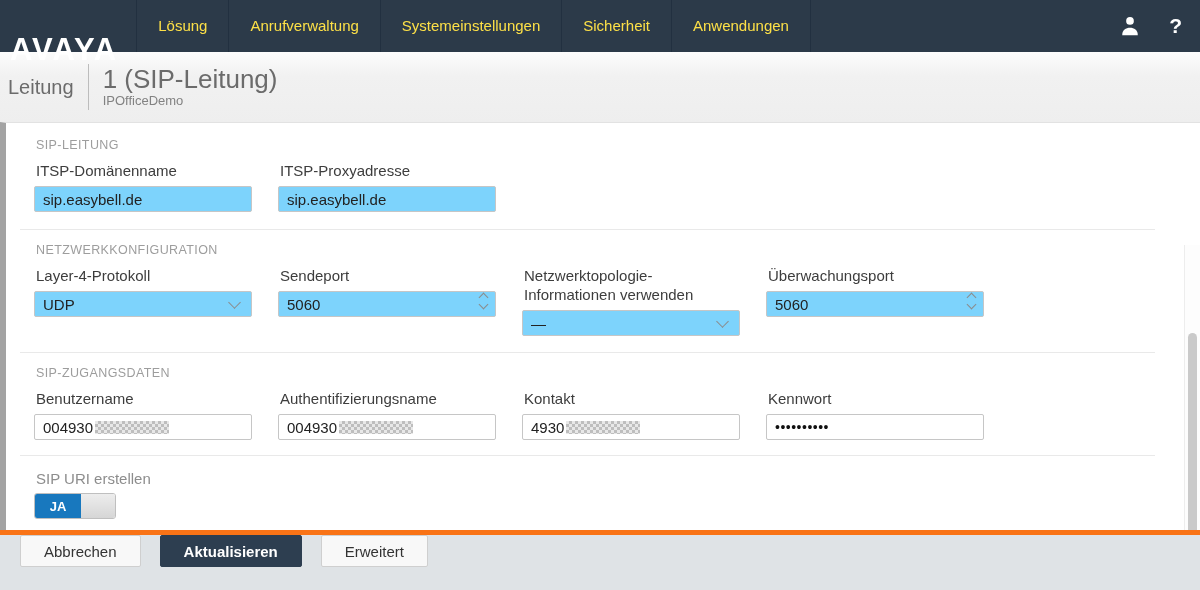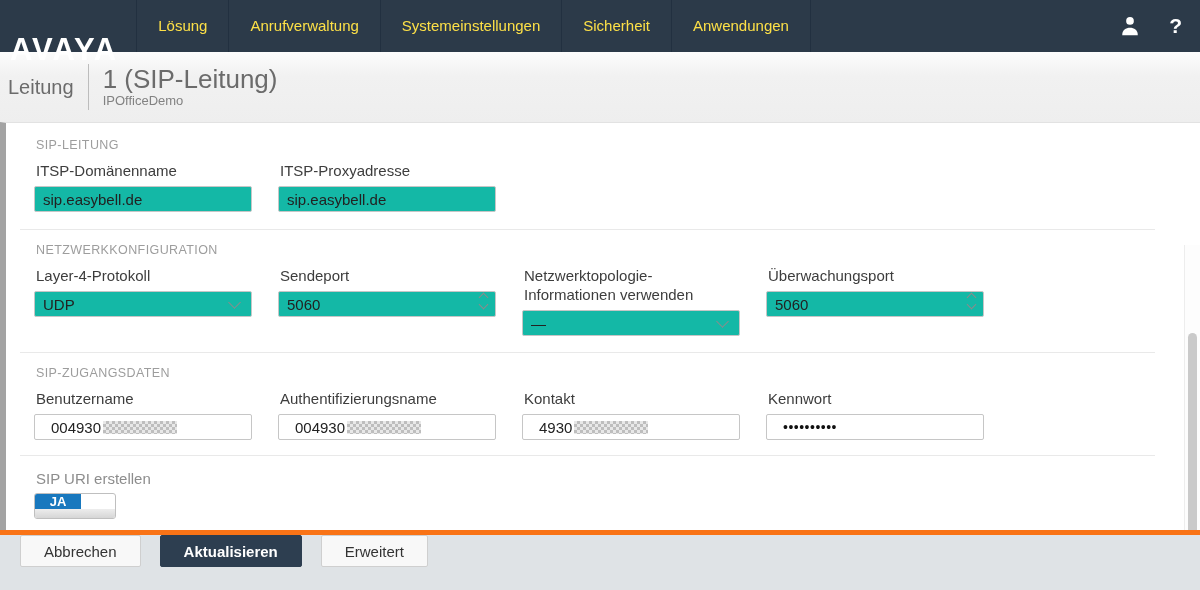--- a/index.html
+++ b/index.html
@@ -30,43 +30,43 @@
   
   .card { height:408px; background:#ffffff; border-top:1px solid #e2e2e2;
     border-left:6px solid #a3a3a3; position:relative; overflow:hidden; }
   .section-title { font-size:12.5px; color:#9d9d9d; letter-spacing:.4px; margin:0 0 0 30px; }
   .s1 { padding-top:15px; }
   .sec-divider { border:none; border-top:1px solid #e9e9e9; margin:17px 45px 0 14px; }
 
   .fields-row { display:flex; align-items:flex-start; padding-left:28px; margin-top:9px; }
   .field { width:218px; margin-right:26px; display:flex; flex-direction:column; }
   .field-label { font-size:15px; color:#3d3d3d; line-height:19px; margin:0 0 6px 2px; }
-  .tb, .sel, .num { height:26px; border:1px solid #c6c6c6; border-radius:2px; background:#14b8a6;
+  .tb, .sel, .num { height:26px; border:1px solid #c6c6c6; border-radius:2px; background:#7dd3fc;
     font-size:15px; color:#222; width:218px; }
   .tb { padding:0 8px; font-family:"Liberation Sans", sans-serif; }
   .sel, .num { display:flex; align-items:center; padding:0 8px; position:relative; cursor:pointer; }
   .val-box { display:flex; align-items:center; height:26px; border:1px solid #c6c6c6; border-radius:2px;
-    background:#fff; font-size:15px; color:#222; width:218px; padding:0 16px; }
+    background:#fff; font-size:15px; color:#222; width:218px; padding:0 8px; }
 
   .chev-down { width:9px; height:9px; border-right:1.6px solid #8b8b8b; border-bottom:1.6px solid #8b8b8b;
     transform:rotate(45deg); position:absolute; right:12px; top:6px; }
   .spinner { position:absolute; right:8px; top:2px; display:flex; flex-direction:column; gap:3px; }
   .chev-up-s { width:7px; height:7px; border-left:1.5px solid #8b8b8b; border-top:1.5px solid #8b8b8b;
     transform:rotate(45deg); cursor:pointer; }
   .chev-dn-s { width:7px; height:7px; border-right:1.5px solid #8b8b8b; border-bottom:1.5px solid #8b8b8b;
     transform:rotate(45deg); margin-top:-3px; cursor:pointer; }
 
   .redact { display:inline-block; width:74px; height:13px; margin-left:2px; opacity:.75;
     background:repeating-conic-gradient(#a8a8a8 0% 25%, #e0e0e0 0% 50%); background-size:6px 6px; }
   .pw { letter-spacing:.5px; font-size:14px; color:#111; }
 
   
   .toggle-label { font-size:15px; color:#8d8d8d; margin:14px 0 6px 30px; }
   .toggle { width:82px; height:26px; margin-left:28px; border-radius:3px; overflow:hidden;
-    display:flex; cursor:pointer; border:1px solid #bfbfbf;flex-direction:column; }
+    display:flex; cursor:pointer; border:1px solid #bfbfbf; }
   .toggle-on { width:46px; background:#1878be; color:#fff; font-size:13px; font-weight:bold;
     display:flex; align-items:center; justify-content:center; }
   .toggle-off { flex:1; background:linear-gradient(180deg,#ededed,#d6d6d6); }
 
   
   .footer { height:67px; background:#dfe3e6; border-top:5px solid #f97316;
     display:flex; align-items:flex-start; padding-left:20px; gap:19px; }
   .btn { height:32px; padding:0 23px; font-size:15px; border-radius:2px; cursor:pointer;
     font-family:"Liberation Sans", sans-serif; }
   .btn-secondary { background:#f8f8f8; border:1px solid #cfcfcf; color:#333; }

